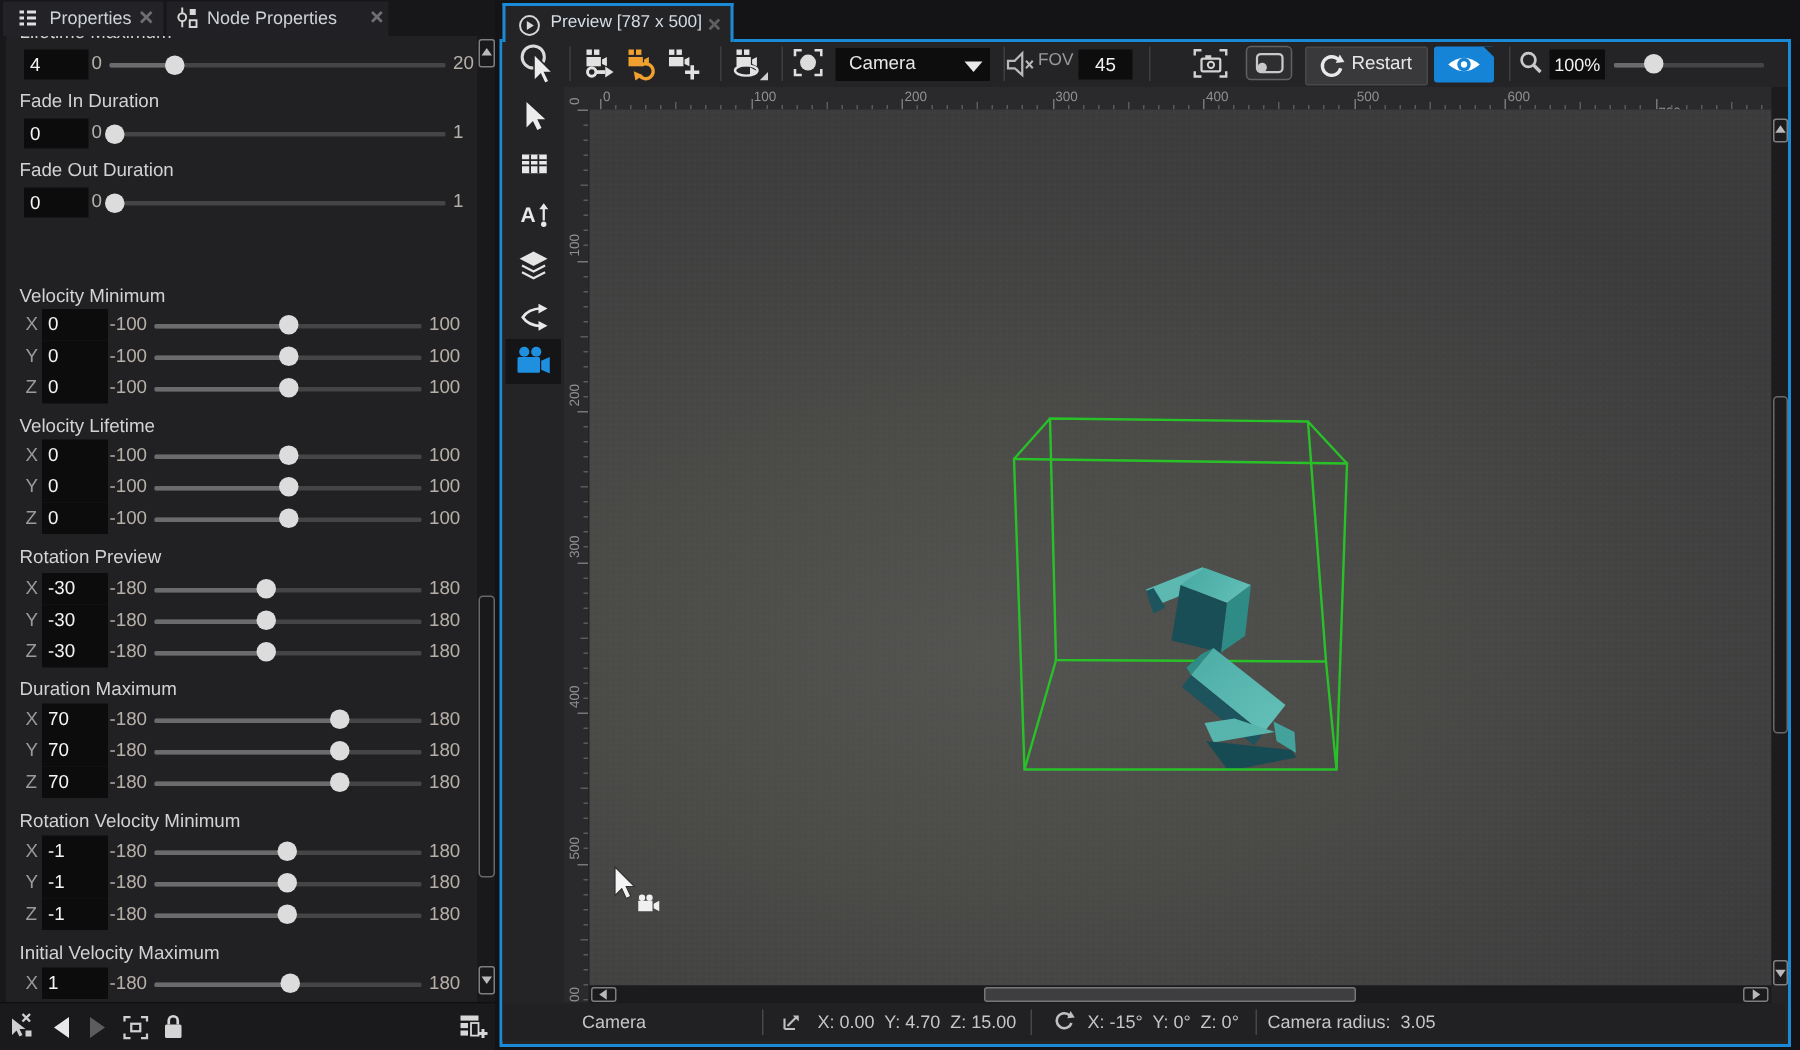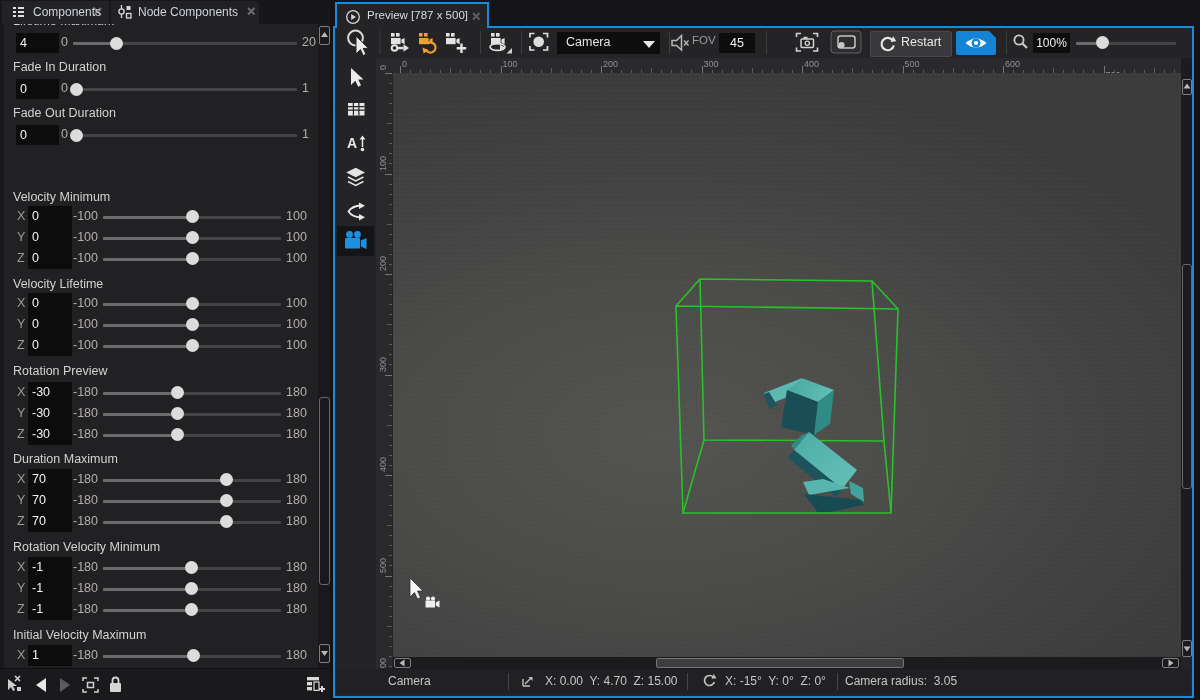--- a/index.html
+++ b/index.html
@@ -43,22 +43,22 @@
       <rect x="126.5" y="13.5" width="4.5" height="4.5"></rect>
     </g>
 
     <g stroke="#6f6f6f" stroke-width="1.8">
         <path d="M94 8 l7 7 M101 8 l-7 7"></path>
       </g>
     <g stroke="#6f6f6f" stroke-width="1.8">
         <path d="M248 8 l6.5 6.5 M254.5 8 l-6.5 6.5"></path>
       </g>
   </svg>
-  <div class="abs" style="left:33px;top:5px;color:#ced3d9;font-size:12px;">Components</div>
-  <div class="abs" style="left:138px;top:5px;color:#ced3d9;font-size:12px;">Node Components</div>
+  <div class="abs" style="left:33px;top:5px;color:#ced3d9;font-size:12px;">Properties</div>
+  <div class="abs" style="left:138px;top:5px;color:#ced3d9;font-size:12px;">Node Properties</div>
 
   <div class="abs dots" id="lpcontent" style="left:0;top:24px;width:318px;height:644px;background:#212124;overflow:hidden;">
   <div class="lbl" style="left:13px;top:-10px">Lifetime Maximum</div>
       <div class="lbl" style="left:13px;top:36px">Fade In Duration</div>
       <div class="lbl" style="left:13px;top:82px">Fade Out Duration</div>
       <div class="lbl" style="left:13px;top:166px">Velocity Minimum</div>
       <div class="lbl" style="left:13px;top:253px">Velocity Lifetime</div>
       <div class="lbl" style="left:13px;top:340px">Rotation Preview</div>
       <div class="lbl" style="left:13px;top:428px">Duration Maximum</div>
       <div class="lbl" style="left:13px;top:516px">Rotation Velocity Minimum</div>

